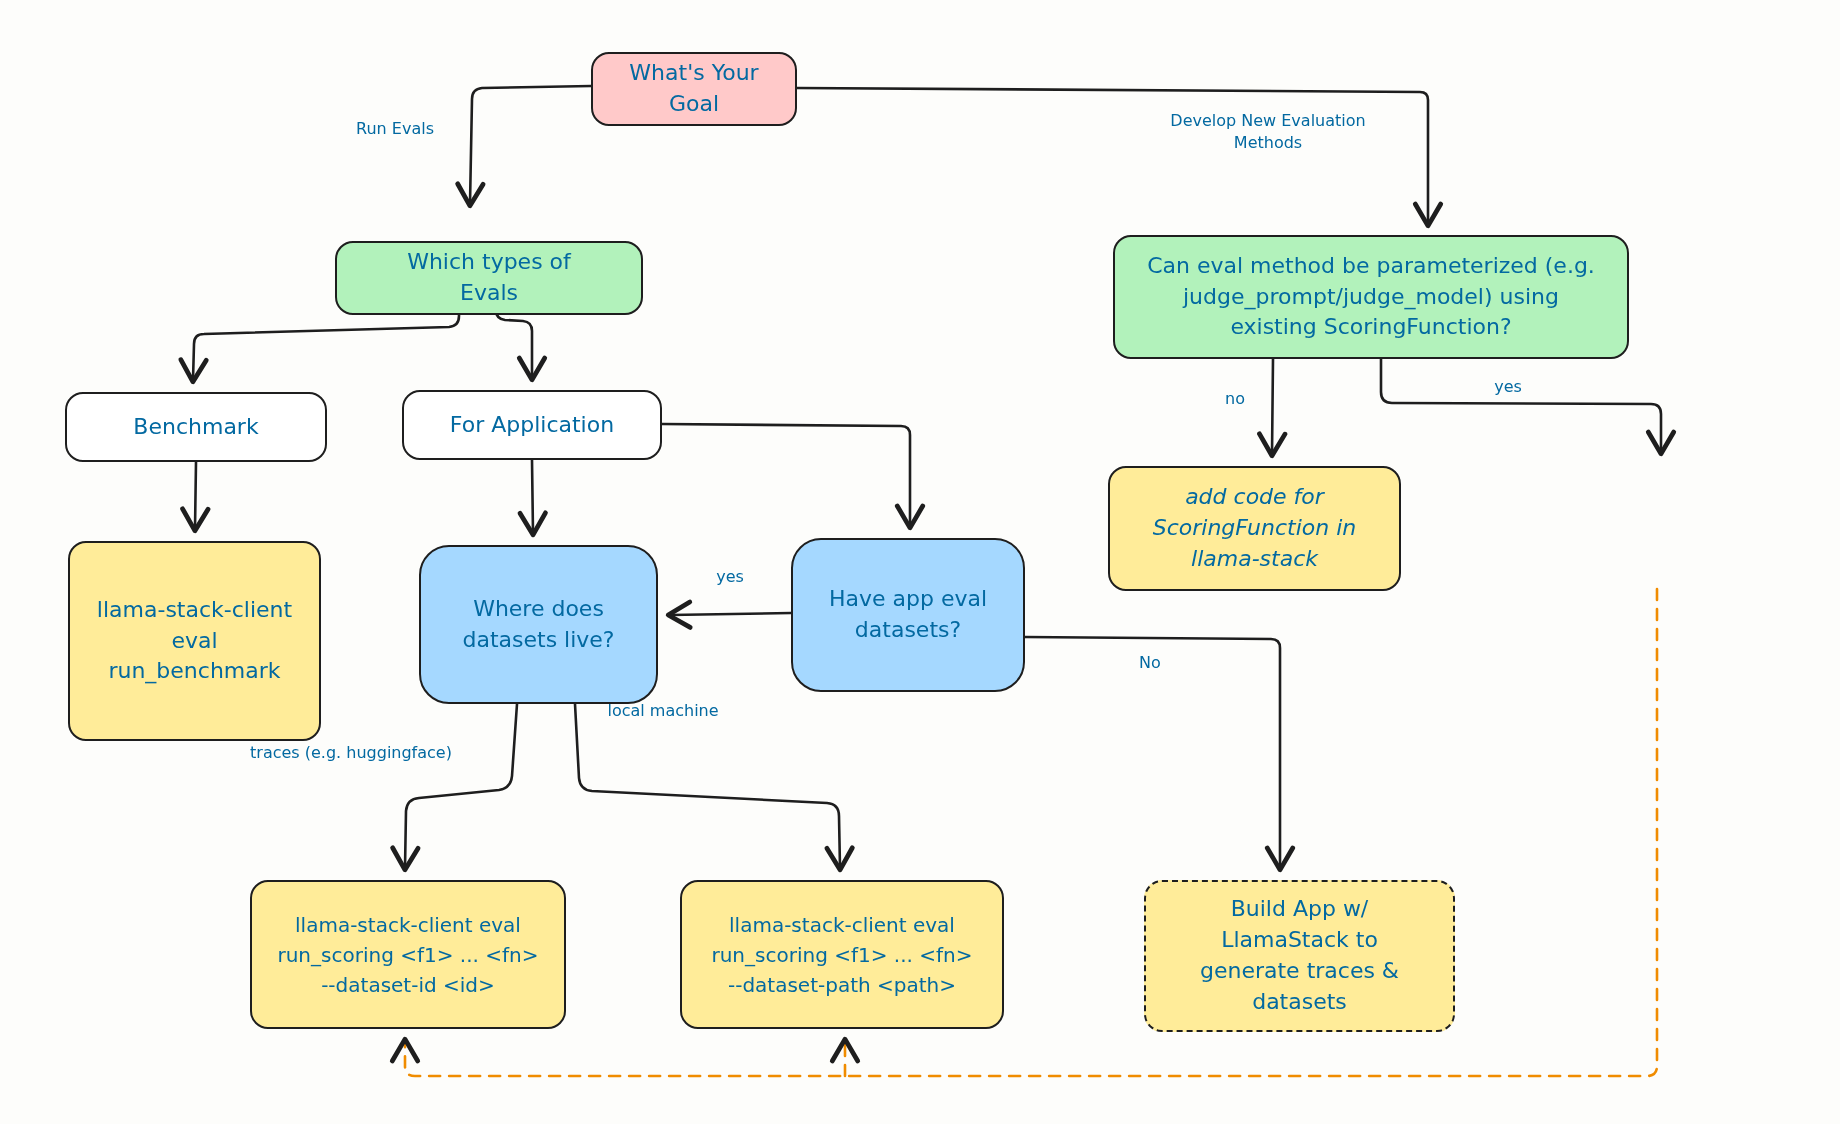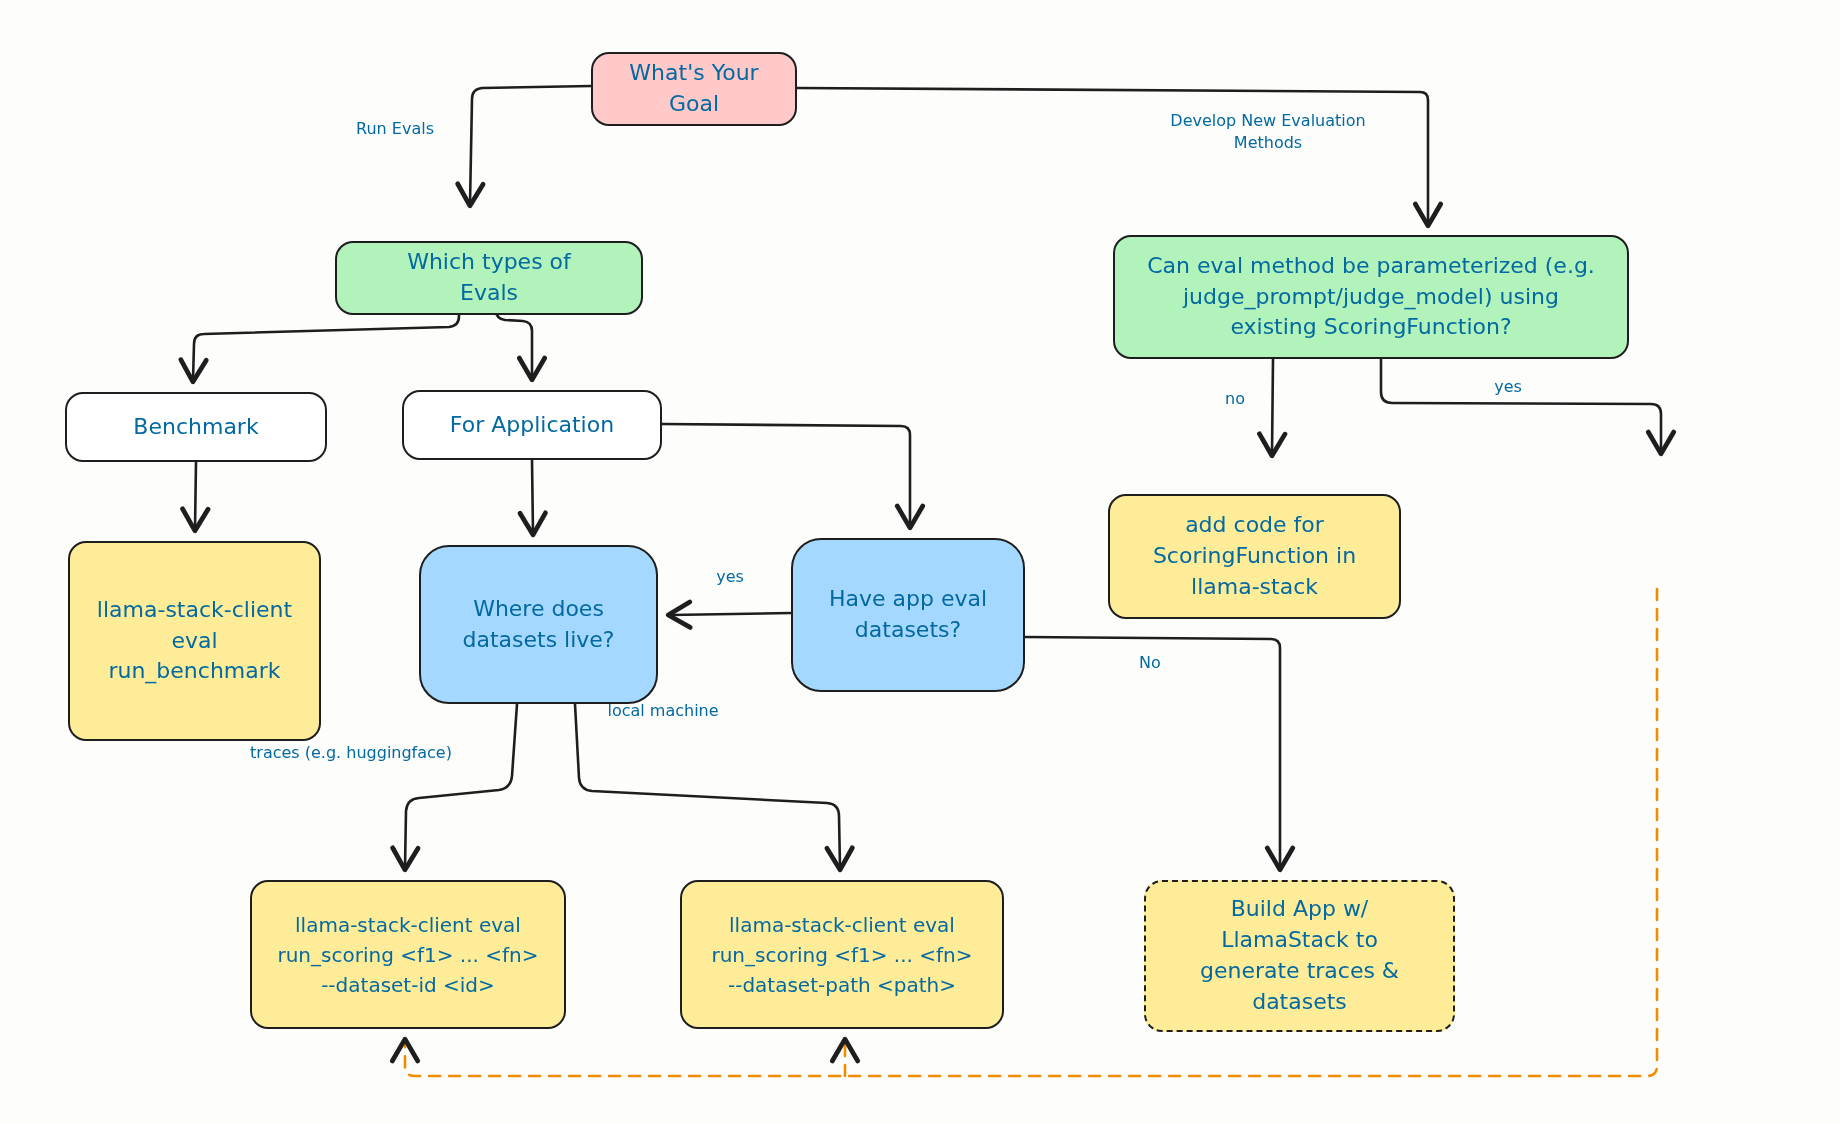--- a/index.html
+++ b/index.html
@@ -101,21 +101,21 @@
 
   <div class="node yellow" style="left:68px; top:541px; width:253px; height:200px;">llama-stack-client
 eval run_benchmark</div>
 
   <div class="node blue" style="left:419px; top:545px; width:239px; height:159px;">Where does
 datasets live?</div>
 
   <div class="node blue" style="left:791px; top:538px; width:234px; height:154px;">Have app eval
 datasets?</div>
 
-  <div class="node yellow" style="left:1108px; top:494px; width:293px; height:125px;">add code for
+  <div class="node yellow" style="left:1108px; top:466px; width:293px; height:125px;font-style:italic;">add code for
 ScoringFunction in
 llama-stack</div>
 
 
   <div class="node yellow cmd" style="left:250px; top:880px; width:316px; height:149px;">llama-stack-client eval
 run_scoring &lt;f1&gt; ... &lt;fn&gt;
 --dataset-id &lt;id&gt;</div>
 
   <div class="node yellow cmd" style="left:680px; top:880px; width:324px; height:149px;">llama-stack-client eval
 run_scoring &lt;f1&gt; ... &lt;fn&gt;

